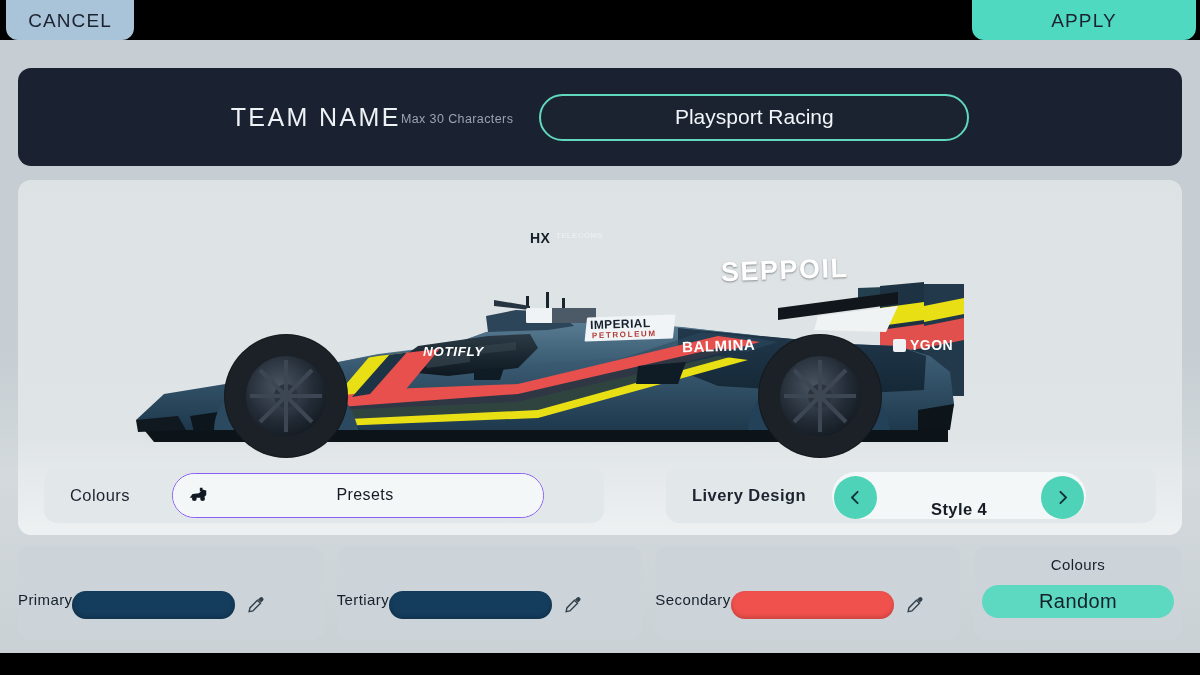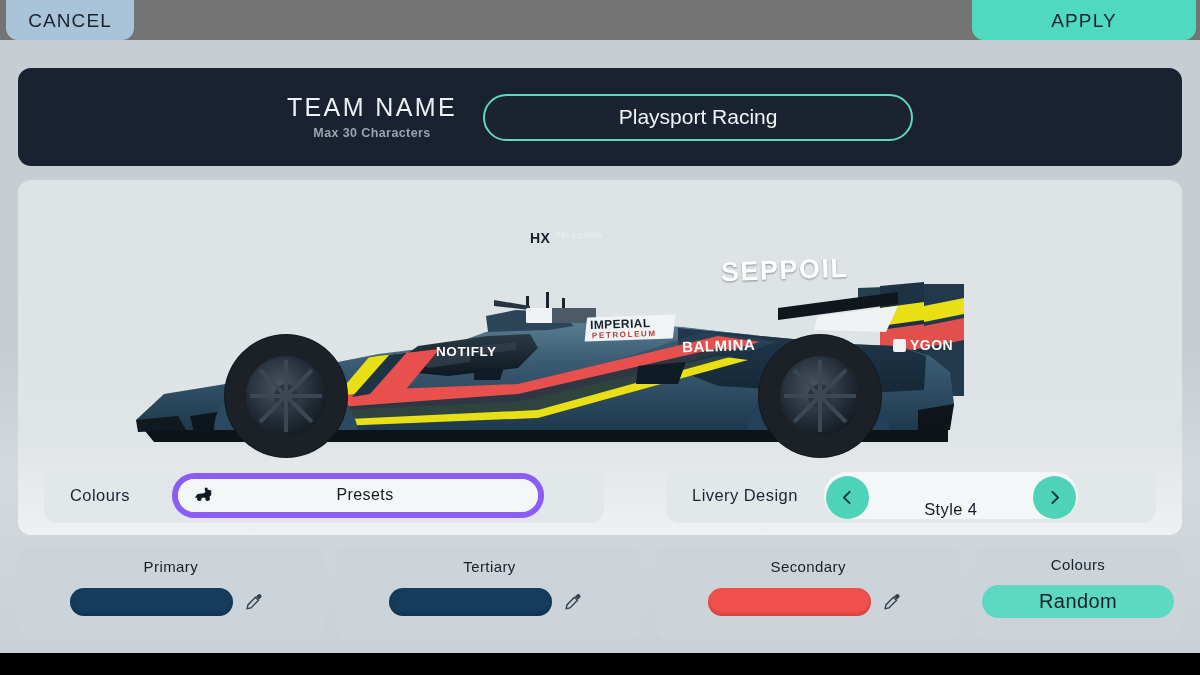--- a/index.html
+++ b/index.html
@@ -14,21 +14,21 @@
     position: relative;
     width: 1200px; height: 675px;
     background: #c3ccd2;
     overflow: hidden;
   }
 
   
   .topbar {
     position: absolute; left: 0; top: 0;
     width: 1200px; height: 40px;
-    background: #737373;
+    background: #000000;
     z-index: 6;
   }
   .topbar-btn {
     position: absolute; top: -10px;
     height: 50px;
     border: none;
     border-radius: 0 0 12px 12px;
     font-size: 19px;
     letter-spacing: 1.1px;
     font-family: "Liberation Sans", sans-serif;
@@ -66,34 +66,33 @@
     left: 18px; top: 68px;
     width: 1164px; height: 98px;
     background: #1a2130;
     border-radius: 13px;
     display: flex; align-items: center;
     justify-content: center;
     gap: 26px;
     z-index: 3;
   }
   .tn-labels {
-    display: flex; flex-direction: column;
+    display: flex; flex-direction: row;
     align-items: center; line-height: 1.05;
   }
   .tn-title {
     color: #eef2f5;
     font-size: 25px;
     letter-spacing: 2.4px;
   }
   .tn-sub {
     color: #9aa3af;
     font-size: 12.5px;
     letter-spacing: 0.4px;
     margin-top: 6px;
-    font-weight: bold;
   }
   .tn-input {
     width: 430px; height: 47px;
     background: #1b2230;
     border: 2px solid #5fd8be;
     border-radius: 24px;
     color: #f2f6f8;
     font-size: 21px;
     text-align: center;
     font-family: "Liberation Sans", sans-serif;
@@ -142,42 +141,42 @@
     letter-spacing: .45px;
     white-space: nowrap;
   }
 
   
   .colours-card { width: 560px; padding-left: 26px; padding-right: 12px; gap: 42px; }
   .segmented {
     display: flex;
     width: 372px; height: 45px;
     border-radius: 23px;
-    border: 6px solid #8b5cf6;
+    border: 1px solid #8b5cf6;
     overflow: hidden;
   }
   .seg {
     flex: 1;
     display: flex; align-items: center;
     justify-content: center;
     gap: 8px;
     font-size: 16px;
     letter-spacing: .4px;
     cursor: pointer;
     position: relative;
   }
   .seg-off { background: #f4f7f8; color: #151b25; }
   .seg-on  { background: #4fd3b8; color: #10202a; }
   .seg-icon { width: 22px; height: 22px; flex: 0 0 22px;
               position: absolute; left: 14px; top: 50%;
               transform: translateY(-50%); }
   .seg span.seg-txt { padding-left: 14px; }
 
   
-  .livery-card { width: 490px; padding-left: 26px; padding-right: 10px; gap: 26px; }
+  .livery-card { width: 490px; padding-left: 26px; padding-right: 10px; gap: 26px; font-weight: bold; }
   .stepper {
     display: flex; align-items: flex-end;
     justify-content: space-between;
     width: 254px; height: 47px;
     background: #f4f7f8;
     border-radius: 24px;
     padding: 0 2px;
   }
   .arrow-btn {
     width: 43px; height: 43px;
@@ -197,21 +196,21 @@
     position: absolute;
     left: 18px; top: 546px;
     width: 1164px; height: 94px;
     display: flex; gap: 13px;
     z-index: 3;
   }
   .swatch-card {
     flex: 1;
     background: #ccd4d9;
     border-radius: 13px;
-    display: flex; flex-direction: column;
+    display: flex; flex-direction: row;
     align-items: center;
     padding-top: 12px;
   }
   .swatch-label {
     font-size: 15px;
     color: #16202a;
     letter-spacing: .4px;
   }
   .swatch-ctl {
     display: flex; align-items: center;
@@ -410,21 +409,21 @@
         <rect x="534" y="128" width="44" height="15" fill="#4b5a66"></rect>
 
         <rect x="564" y="338" width="0" height="0" fill="none"></rect>
       </svg>
 
       <div class="decal" style="left:703px;top:75px;font-size:27px;letter-spacing:1.5px;transform:rotate(-2deg);text-shadow:0 1px 2px rgba(0,0,0,.4);">SEPPOIL</div>
 
       <div class="decal" style="left:512px;top:50px;font-size:14px;color:#16202a;letter-spacing:.3px;">HX</div>
       <div class="decal" style="left:538px;top:51px;font-size:8px;color:#e9eef1;letter-spacing:.3px;">TELECOMS</div>
 
-      <div class="decal" style="left:418px;top:164px;font-size:13.5px;letter-spacing:.6px;">NOTIFLY</div>
+      <div class="decal" style="left:405px;top:164px;font-size:13.5px;letter-spacing:.6px;font-style:italic;">NOTIFLY</div>
 
       <div style="position:absolute;left:568px;top:136px;width:88px;height:24px;background:#f1f4f6;transform:skewX(-8deg) rotate(-2deg);border-radius:1px;"></div>
       <div class="decal" style="left:572px;top:137px;font-size:12px;color:#16232e;letter-spacing:.4px;transform:rotate(-2deg);">IMPERIAL</div>
       <div class="decal" style="left:574px;top:150px;font-size:8px;color:#b23b36;letter-spacing:1.6px;transform:rotate(-2deg);">PETROLEUM</div>
 
       <div class="decal" style="left:664px;top:157px;font-size:15px;letter-spacing:.6px;transform:rotate(-2deg);">BALMINA</div>
 
       <div style="position:absolute;left:875px;top:159px;width:13px;height:13px;background:#eef2f4;border-radius:2px;"></div>
       <div class="decal" style="left:892px;top:157px;font-size:14px;letter-spacing:.5px;">YGON</div>
     </div>

